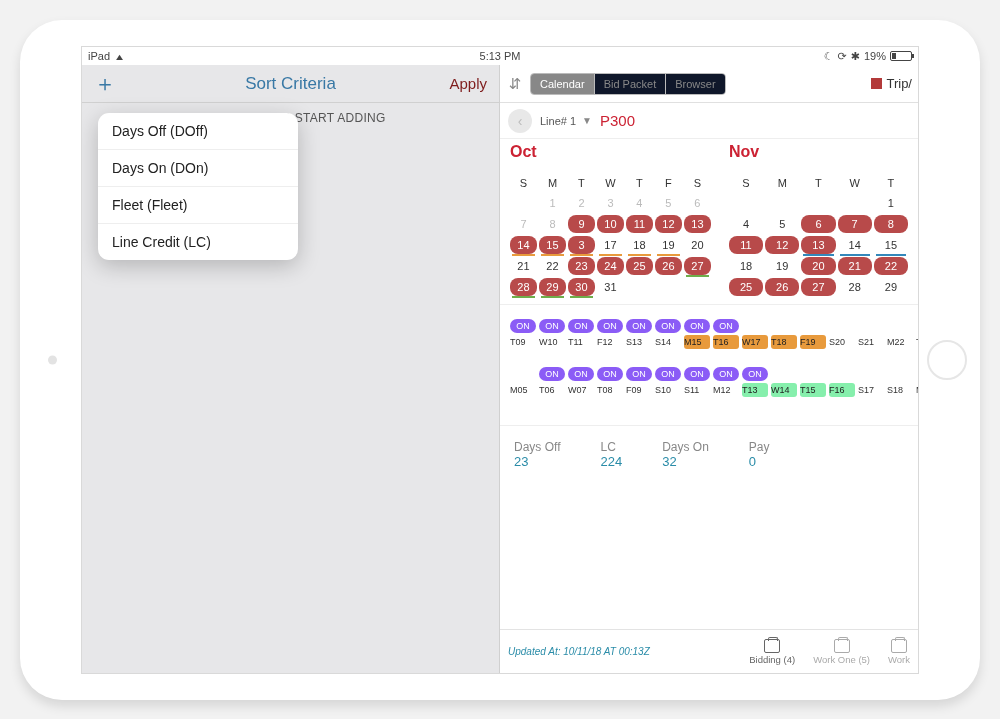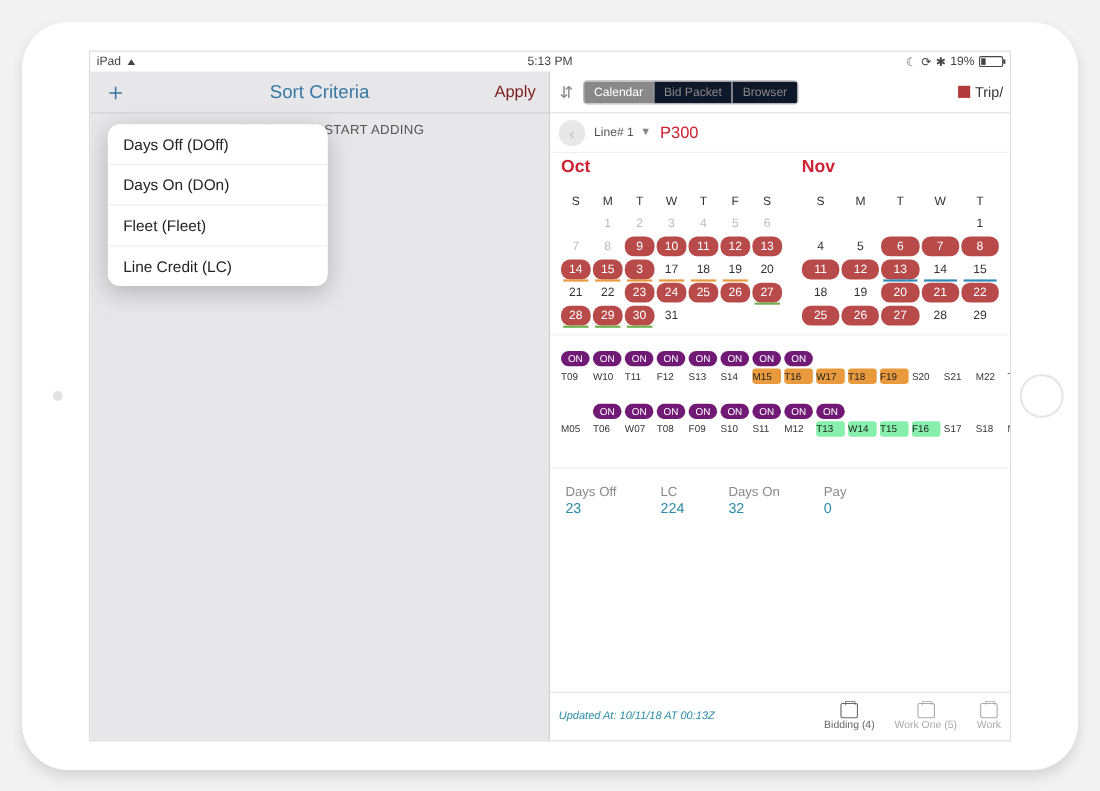--- a/index.html
+++ b/index.html
@@ -121,21 +121,21 @@
   .day.dim { color:#bbb;}
   .day.trip { background:#b84a4a; color:#fff;}
   .underline-or::after{ content:""; position:absolute; left:2px; right:2px; bottom:-2px; height:2px; background:#e89a3c;}
   .underline-gr::after{ content:""; position:absolute; left:2px; right:2px; bottom:-2px; height:2px; background:#6eae4b;}
   .underline-bl::after{ content:""; position:absolute; left:2px; right:2px; bottom:-2px; height:2px; background:#3388bb;}
   
   .timelines { padding:14px 10px 10px 10px; border-bottom:1px solid #eee;}
   .tl { margin-bottom:18px; }
   .tl-row { display:flex; gap:3px; flex-wrap:nowrap;}
   .tl-pill { flex:0 0 26px; text-align:center; font-size:9px; padding:2px 0; border-radius:7px; }
-  .tl-on { background:#701a75; color:#fff;}
+  .tl-on { background:#8b5cf6; color:#fff;}
   .tl-day { flex:0 0 26px; text-align:left; font-size:9px; color:#333; padding:2px 0; border-radius:3px;}
   .tl-hl-or { background:#e89a3c; color:#222;}
   .tl-hl-bl { background:#86efac; color:#222;}
   
   .stats { display:flex; gap:40px; padding:14px 14px; font-size:12px;}
   .stat-lbl { color:#888;}
   .stat-val { color:#2a8ca8; font-size:13px;}
   
   .footer { margin-top:auto; border-top:1px solid #e3e3e3; height:44px; display:flex; align-items:center; font-size:10px; color:#2a8ca8; padding:0 8px; gap:30px;}
   .footer .updated { font-style:italic; }

